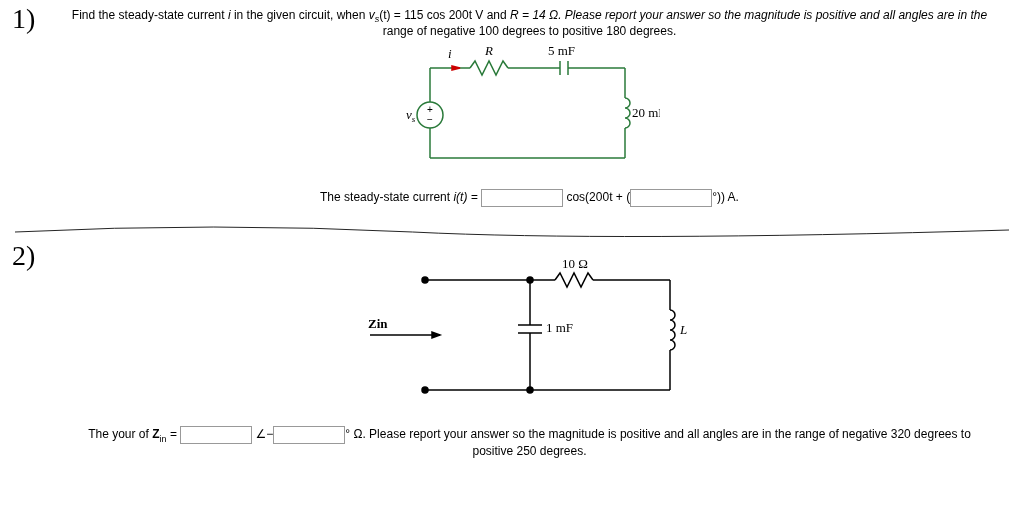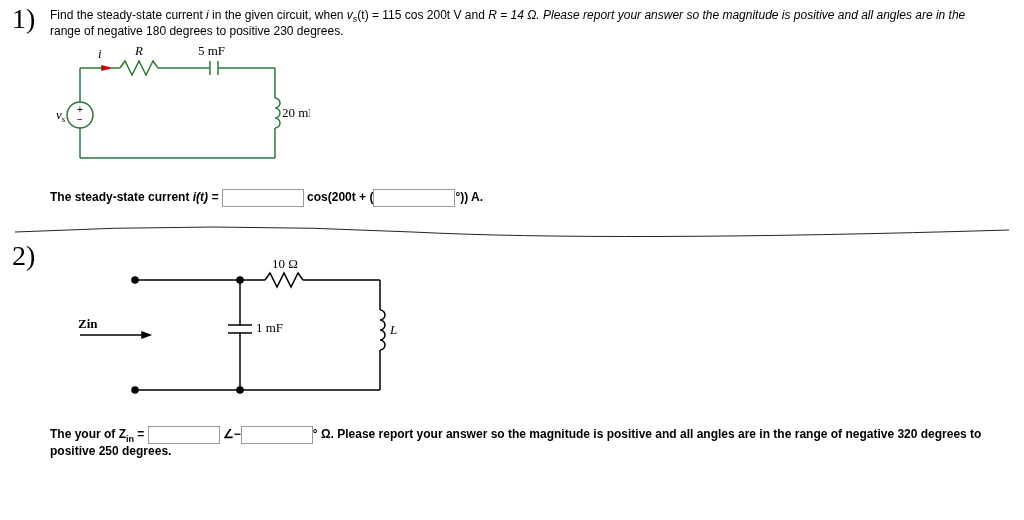--- a/index.html
+++ b/index.html
@@ -17,27 +17,27 @@
     }
     .problem-number {
       position: absolute;
       left: -3px;
       top: -5px;
       font-size: 28px;
       font-family: 'Times New Roman', serif;
     }
     .problem-content {
       margin-left: 35px;
+      text-align: center;
     }
     .circuit-svg {
       margin: 5px 0;
     }
     .answer-line {
       margin-top: 8px;
-      font-weight: bold;
     }
     .input-box {
       display: inline-block;
       border: 1px solid #999;
       height: 16px;
       vertical-align: middle;
       background: #fff;
     }
     .divider-curve {
       width: 100%;
@@ -54,21 +54,21 @@
 
 
 
 
 <div class="problem">
   <div class="problem-number serif">1)</div>
   <div class="problem-content">
     <div>
       <span>Find the steady-state current </span><span class="italic">i </span><span>in the given circuit, when </span><span class="italic">v</span><span class="sub italic">s</span><span>(t) = 115 cos 200t V and </span><span class="italic">R = 14 Ω. Please report your answer so the magnitude is positive and all angles are in the</span>
       <br>
-      <span>range of negative 180 degrees to positive 230 degrees.</span>
+      <span>range of negative 100 degrees to positive 180 degrees.</span>
     </div>
 
     <svg class="circuit-svg" width="260" height="130">
 
       <g class="green-stroke" stroke-width="1.5" fill="none">
         <line x1="30" y1="25" x2="70" y2="25"></line>
 
         <polygon points="52,23 60,25 52,27" fill="#c00" stroke="#c00"></polygon>
 
         <polyline points="70,25 75,18 82,32 89,18 96,32 103,18 108,25"></polyline>

